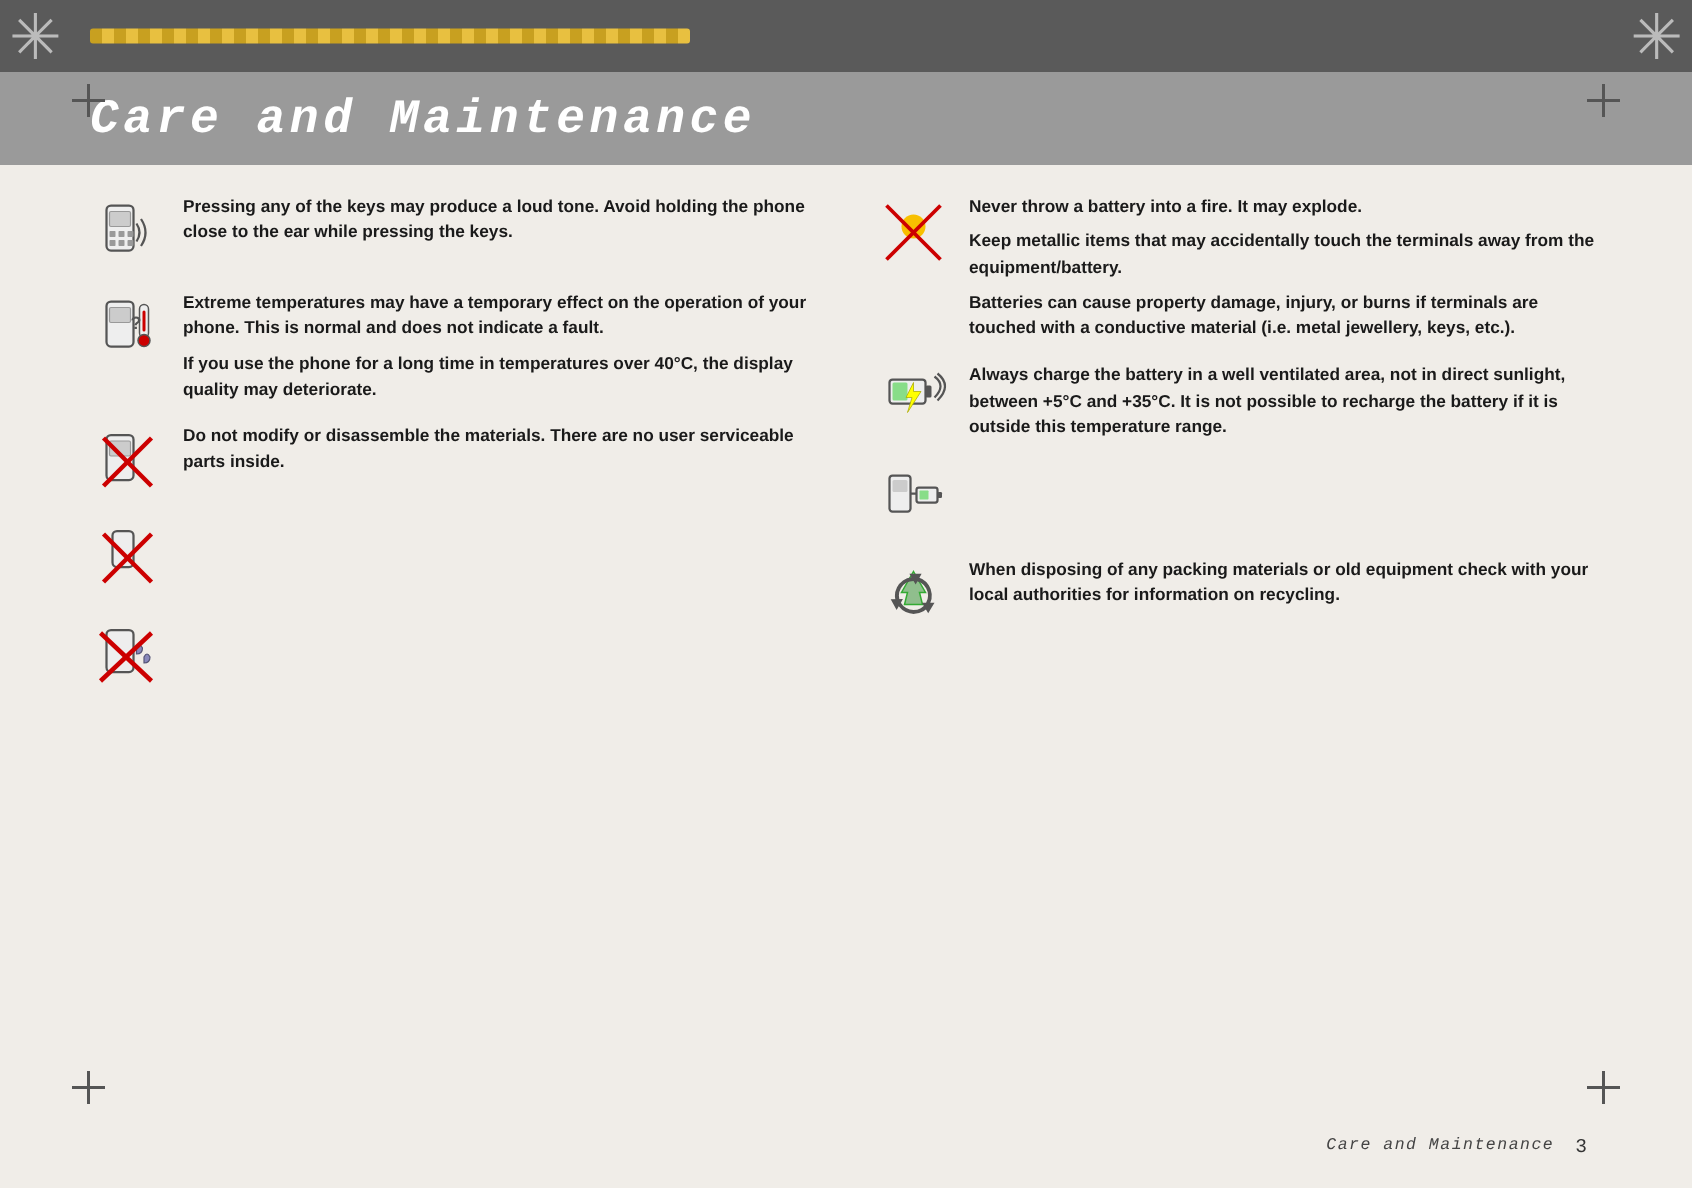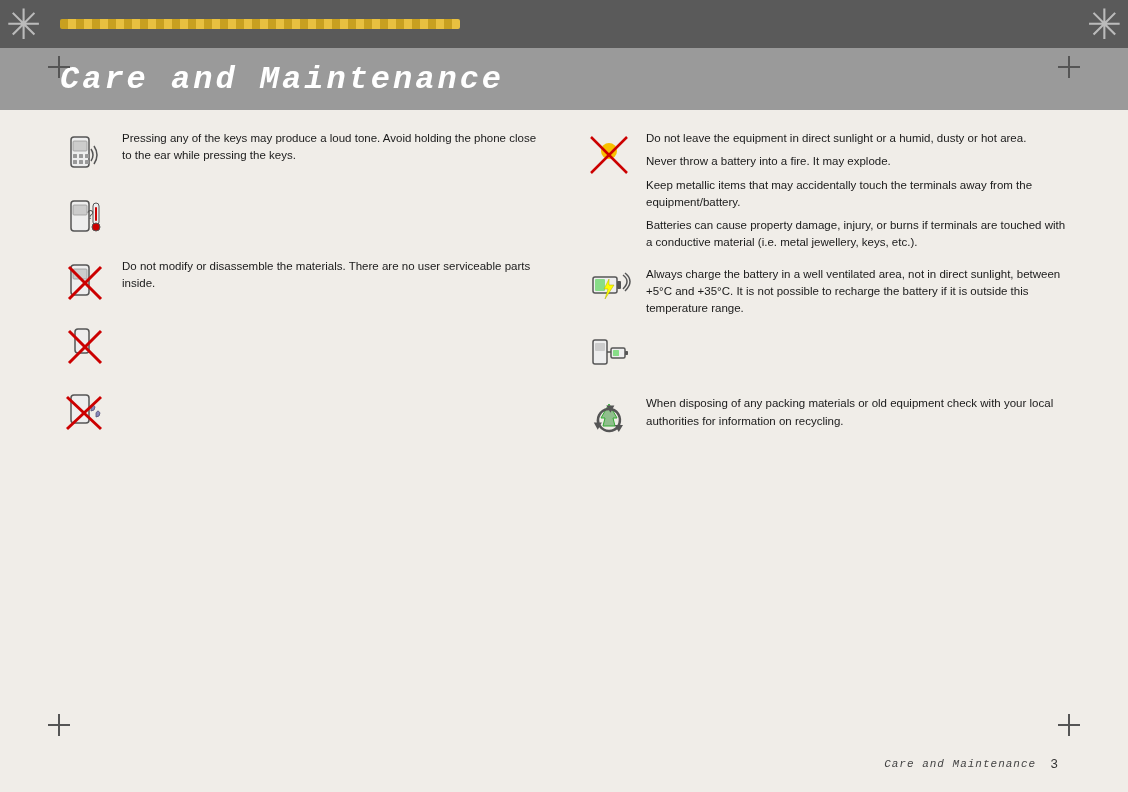--- a/index.html
+++ b/index.html
@@ -67,20 +67,21 @@
     .main-content {
       position: absolute;
       top: 110px;
       left: 0;
       right: 0;
       bottom: 60px;
       padding: 20px 60px 10px 60px;
       display: grid;
       grid-template-columns: 1fr 1fr;
       gap: 0 40px;
+      font-weight: bold;
     }
 
     .left-col, .right-col {
       display: flex;
       flex-direction: column;
       gap: 0;
     }
 
     .care-item {
       display: flex;
@@ -230,20 +231,24 @@
           <rect x="8" y="4" width="18" height="30" rx="3" stroke="#555" stroke-width="1.5" fill="#eee"></rect>
           <rect x="10" y="8" width="14" height="10" rx="1" fill="#ccc" stroke="#999" stroke-width="0.8"></rect>
 
           <rect x="30" y="6" width="6" height="22" rx="3" stroke="#555" stroke-width="1" fill="#eee"></rect>
           <rect x="32" y="10" width="2" height="14" rx="1" fill="#c00"></rect>
           <circle cx="33" cy="30" r="4" fill="#c00" stroke="#555" stroke-width="1"></circle>
 
           <text x="24" y="22" font-size="12" fill="#555" font-family="Arial">?</text>
         </svg>
       </div>
+      <div class="care-text">
+        <p>Extreme temperatures may have a temporary effect on the operation of your phone. This is normal and does not indicate a fault.</p>
+        <p>If you use the phone for a long time in temperatures over 40°C, the display quality may deteriorate.</p>
+      </div>
     </div>
 
     <div class="care-item">
       <div class="care-icon">
         <svg viewBox="0 0 44 44" fill="none" xmlns="http://www.w3.org/2000/svg">
           <rect x="8" y="4" width="18" height="30" rx="3" stroke="#555" stroke-width="1.5" fill="#eee"></rect>
           <rect x="10" y="8" width="14" height="10" rx="1" fill="#ccc" stroke="#999" stroke-width="0.8"></rect>
 
           <line x1="6" y1="6" x2="38" y2="38" stroke="#c00" stroke-width="3"></line>
           <line x1="38" y1="6" x2="6" y2="38" stroke="#c00" stroke-width="3"></line>
@@ -293,21 +298,20 @@
           <line x1="34" y1="18" x2="38" y2="18" stroke="#c8900" stroke-width="2"></line>
           <line x1="30" y1="26" x2="33" y2="29" stroke="#c8900" stroke-width="2"></line>
           <line x1="14" y1="10" x2="11" y2="7" stroke="#c8900" stroke-width="2"></line>
           <line x1="10" y1="18" x2="6" y2="18" stroke="#c8900" stroke-width="2"></line>
 
           <line x1="4" y1="4" x2="40" y2="40" stroke="#c00" stroke-width="2.5"></line>
           <line x1="40" y1="4" x2="4" y2="40" stroke="#c00" stroke-width="2.5"></line>
         </svg>
       </div>
       <div class="care-text">
-        <p>Do not leave the equipment in direct sunlight or a humid, dusty or hot area.</p>
         <p>Never throw a battery into a fire. It may explode.</p>
         <p>Keep metallic items that may accidentally touch the terminals away from the equipment/battery.</p>
         <p>Batteries can cause property damage, injury, or burns if terminals are touched with a conductive material (i.e. metal jewellery, keys, etc.).</p>
       </div>
     </div>
 
     <div class="care-item">
       <div class="care-icon">
         <svg viewBox="0 0 44 44" fill="none" xmlns="http://www.w3.org/2000/svg">
 

